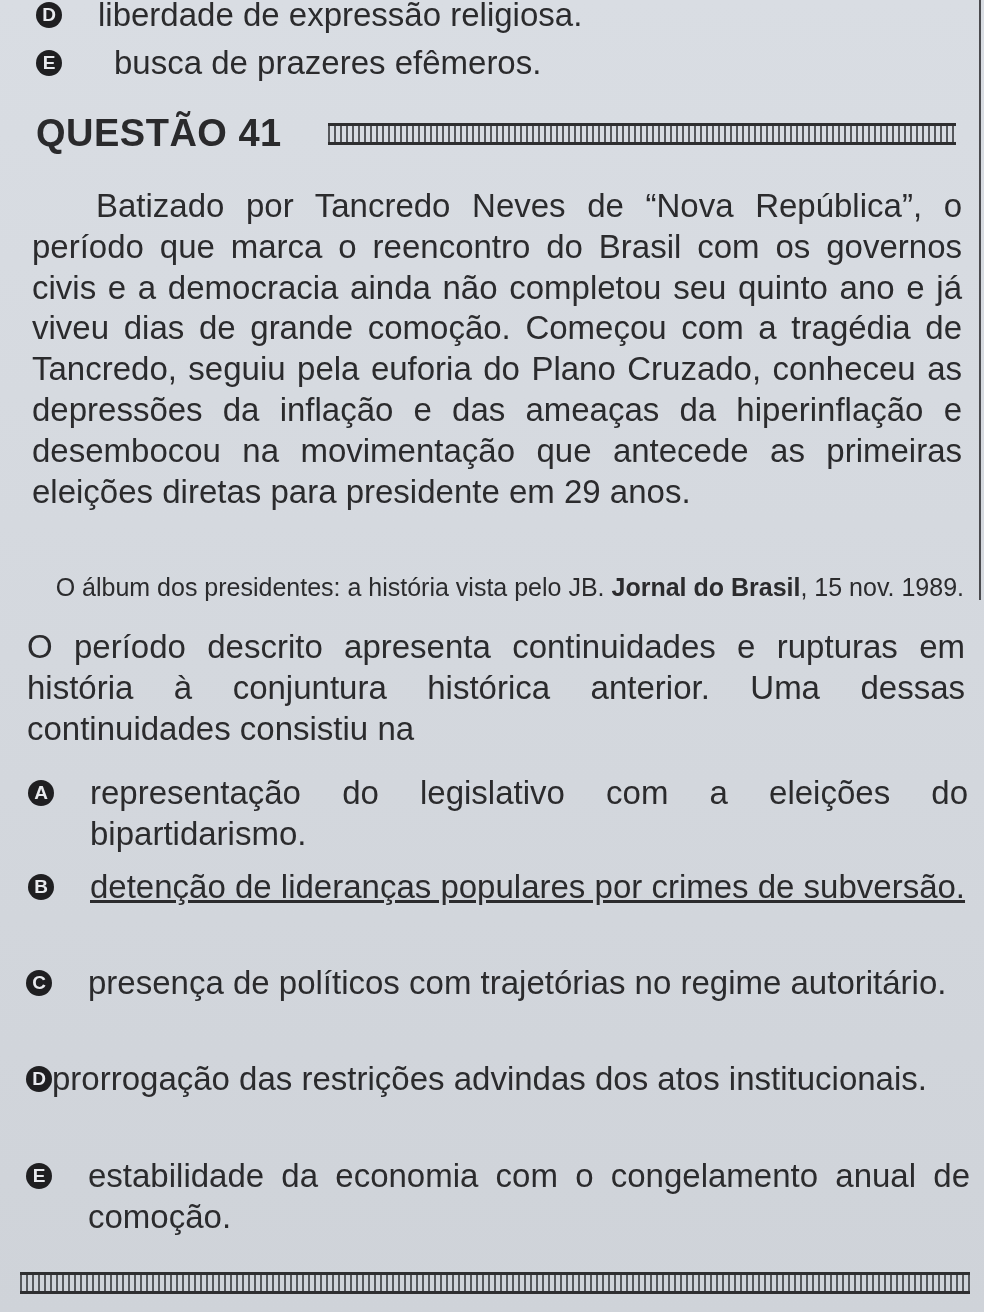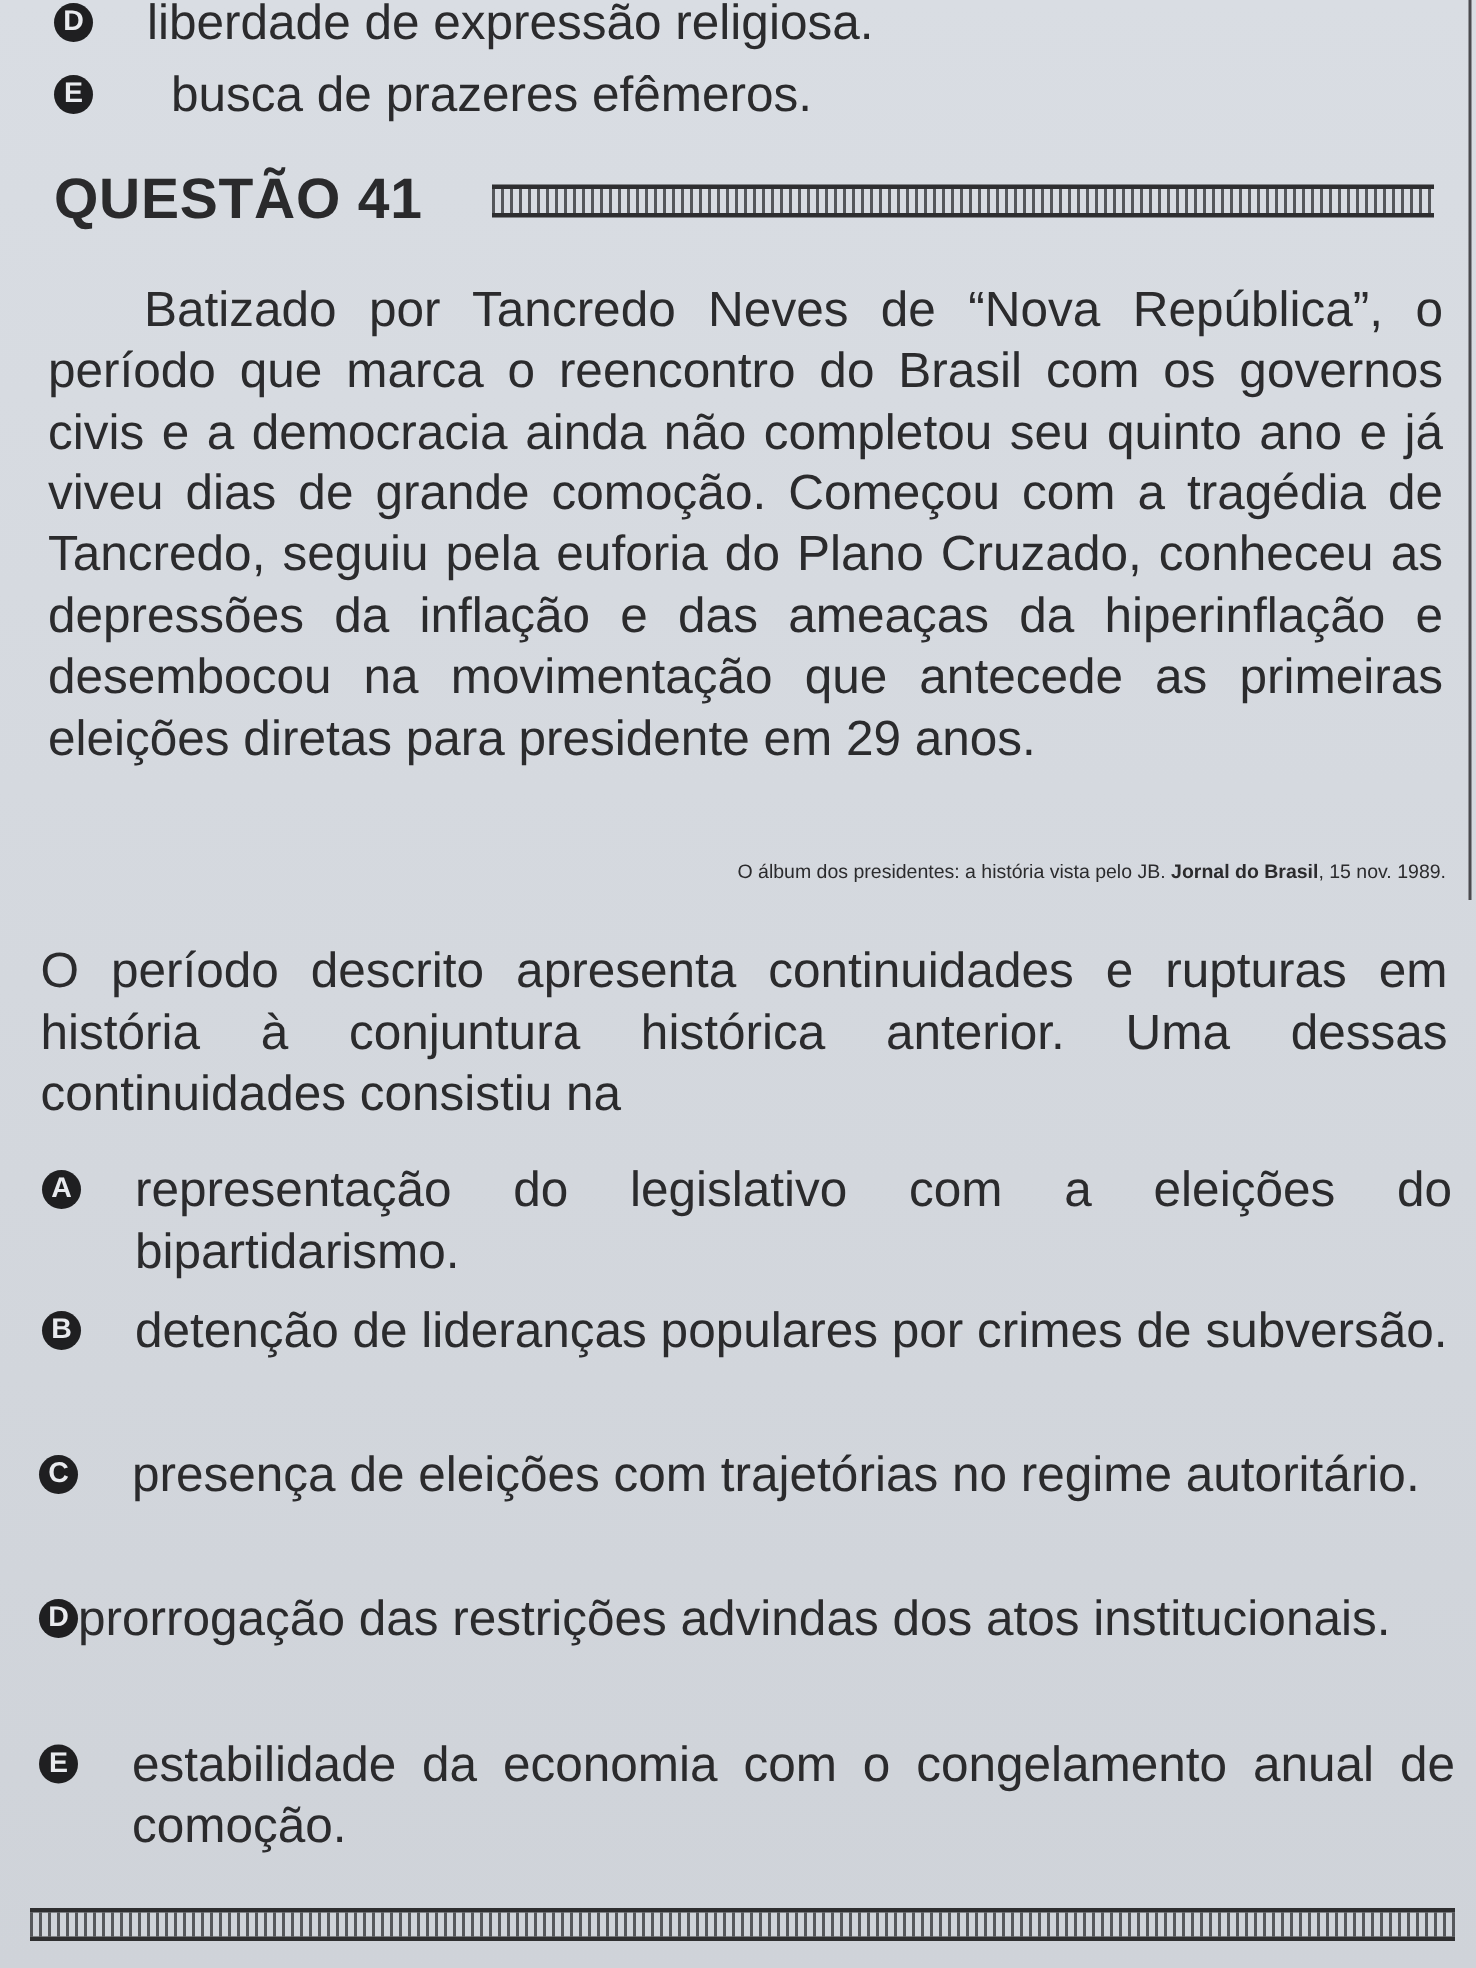--- a/index.html
+++ b/index.html
@@ -40,21 +40,21 @@
       border-top: 3px solid #2e2e30; border-bottom: 3px solid #2e2e30;
       background: repeating-linear-gradient(90deg, #56585c 0 2px, transparent 2px 6px);
       box-sizing: content-box;
     }
     .para {
       position: absolute; font-size: 33px; line-height: 40.8px;
       text-align: justify; text-align-last: left;
     }
     .source {
       position: absolute; right: 20px; top: 573px;
-      font-size: 13px; color: #2b2b2d;
+      font-size: 25px; color: #2b2b2d;
     }
     .source b { font-weight: bold; }
   </style>
 </head>
 <body>
 
 <div class="page">
   <div class="right-rule"></div>
 
   <div class="opt-row" style="left:36px; top:-6px; width:900px;">
@@ -76,25 +76,25 @@
   </div>
 
   <div class="para" style="left:27px; top:627px; width:938px;">O período descrito apresenta continuidades e rupturas em história à conjuntura histórica anterior. Uma dessas continuidades consistiu na</div>
 
   <div class="opt-row" style="left:28px; top:772px; width:940px;">
     <span class="badge">A</span>
     <span class="opt-text" style="margin-left:36px;">representação do legislativo com a eleições do bipartidarismo.</span>
   </div>
   <div class="opt-row" style="left:28px; top:866px; width:940px;">
     <span class="badge">B</span>
-    <span class="opt-text" style="margin-left:36px;">detenção de lideranças populares por crimes de subversão.</span>
+    <span class="opt-text" style="margin-left:36px;text-decoration:underline;">detenção de lideranças populares por crimes de subversão.</span>
   </div>
   <div class="opt-row" style="left:26px; top:962px; width:944px;">
     <span class="badge">C</span>
-    <span class="opt-text" style="margin-left:36px;">presença de eleições com trajetórias no regime autoritário.</span>
+    <span class="opt-text" style="margin-left:36px;">presença de políticos com trajetórias no regime autoritário.</span>
   </div>
   <div class="opt-row" style="left:26px; top:1058px; width:944px;">
     <span class="badge">D</span>
     <span class="opt-text" style="">prorrogação das restrições advindas dos atos institucionais.</span>
   </div>
   <div class="opt-row" style="left:26px; top:1155px; width:944px;">
     <span class="badge">E</span>
     <span class="opt-text" style="margin-left:36px;">estabilidade da economia com o congelamento anual de comoção.</span>
   </div>
 

